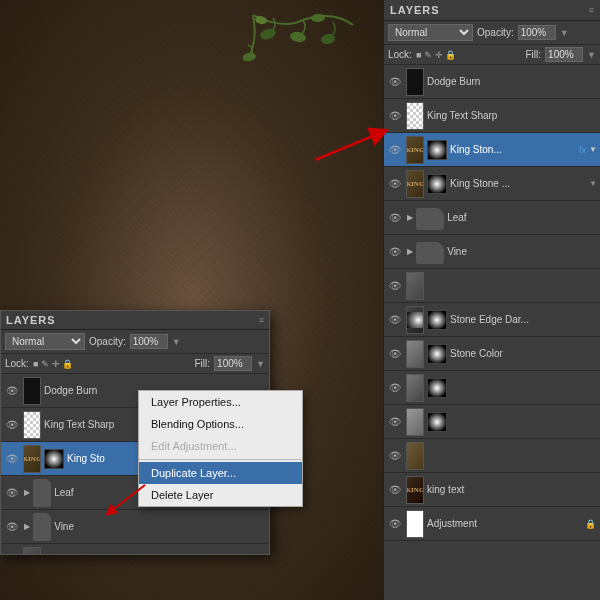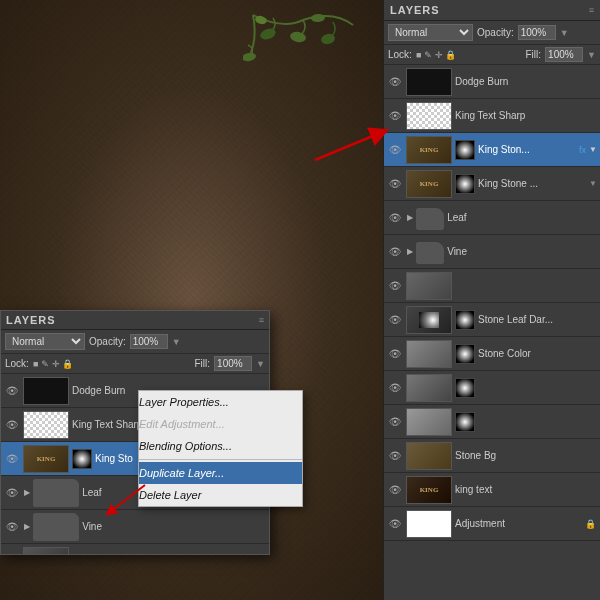--- a/index.html
+++ b/index.html
@@ -175,21 +175,21 @@
       height: 16px;
       display: flex;
       align-items: center;
       justify-content: center;
       color: #aaa;
       font-size: 10px;
       flex-shrink: 0;
     }
 
     .layer-thumb {
-      width: 46px;
+      width: 18px;
       height: 28px;
       border: 1px solid #555;
       flex-shrink: 0;
       display: flex;
       align-items: center;
       justify-content: center;
       overflow: hidden;
     }
 
     .thumb-dodge { background: #222; }
@@ -287,26 +287,25 @@
       left: 138px;
       top: 390px;
       width: 165px;
       background: #ebebeb;
       border: 1px solid #aaa;
       box-shadow: 3px 3px 8px rgba(0,0,0,0.4);
       z-index: 200;
     }
 
     .context-item {
-      padding: 5px 0;
+      padding: 5px 12px;
       color: #111;
       font-size: 11px;
       cursor: pointer;
       background: #ebebeb;
-      font-style: italic;
     }
     .context-item.disabled { color: #aaa; cursor: default; }
     .context-item.highlighted { background: #3a6ea8; color: #fff; }
 
     .context-separator {
       height: 1px;
       background: #bbb;
       margin: 2px 0;
     }
 
@@ -430,22 +429,22 @@
         <div class="layer-item">
           <div class="layer-eye">👁</div>
           <div class="layer-thumb thumb-aged"></div>
 
         </div>
       </div>
     </div>
 
     <div class="context-menu">
       <div class="context-item">Layer Properties...</div>
+      <div class="context-item">Blending Options...</div>
       <div class="context-item disabled">Edit Adjustment...</div>
-      <div class="context-item">Blending Options...</div>
       <div class="context-separator"></div>
       <div class="context-item highlighted">Duplicate Layer...</div>
       <div class="context-item">Delete Layer</div>
     </div>
 
     <svg style="position:absolute;left:100px;top:480px;z-index:300;pointer-events:none;" width="50" height="40" viewBox="0 0 50 40">
       <defs>
         <marker id="arrowhead" markerWidth="6" markerHeight="6" refX="3" refY="3" orient="auto">
           <polygon points="0 0, 6 3, 0 6" fill="#cc0000"></polygon>
         </marker>
@@ -535,21 +534,21 @@
         <div class="layer-eye">👁</div>
         <div class="layer-thumb" style="background:linear-gradient(135deg,#666,#444);"></div>
       </div>
 
       <div class="layer-item">
         <div class="layer-eye">👁</div>
         <div class="layer-thumb" style="background:linear-gradient(135deg,#444,#222);border:1px solid #555;">
           <div style="width:20px;height:16px;background:radial-gradient(circle at 70% 50%, #fff 0%, #888 40%, #000 100%);"></div>
         </div>
         <div class="thumb-mini" style="background:radial-gradient(circle at 50% 50%, #fff 0%, #000 80%);"></div>
-        <span class="layer-name">Stone Leaf Dar...</span>
+        <span class="layer-name">Stone Edge Dar...</span>
       </div>
 
       <div class="layer-item">
         <div class="layer-eye">👁</div>
         <div class="layer-thumb" style="background:linear-gradient(135deg,#888,#555);"></div>
         <div class="thumb-mini" style="background:radial-gradient(circle at 50% 50%, #fff 0%, #000 80%);"></div>
         <span class="layer-name">Stone Color</span>
       </div>
 
       <div class="layer-item">
@@ -560,21 +559,20 @@
 
       <div class="layer-item">
         <div class="layer-eye">👁</div>
         <div class="layer-thumb" style="background:linear-gradient(135deg,#999,#666);"></div>
         <div class="thumb-mini" style="background:radial-gradient(circle at 50% 50%, #fff 0%, #000 80%);"></div>
       </div>
 
       <div class="layer-item">
         <div class="layer-eye">👁</div>
         <div class="layer-thumb" style="background:linear-gradient(135deg,#6a5a3a,#4a3a1a);"></div>
-        <span class="layer-name">Stone Bg</span>
       </div>
 
       <div class="layer-item">
         <div class="layer-eye">👁</div>
         <div class="layer-thumb" style="background:linear-gradient(135deg,#3a2a1a,#1a0a00);">
           <span class="king-thumb-text">KING</span>
         </div>
         <span class="layer-name">king text</span>
       </div>
 

